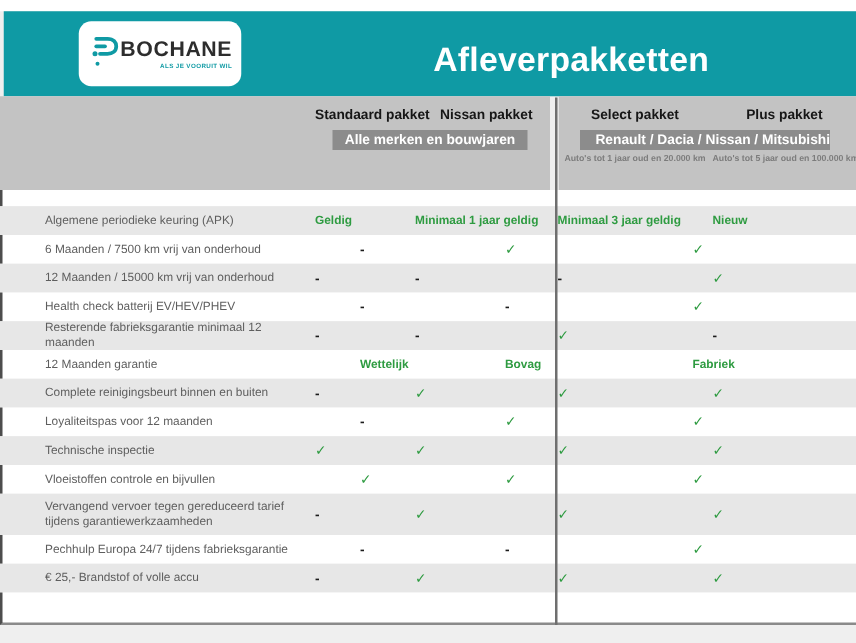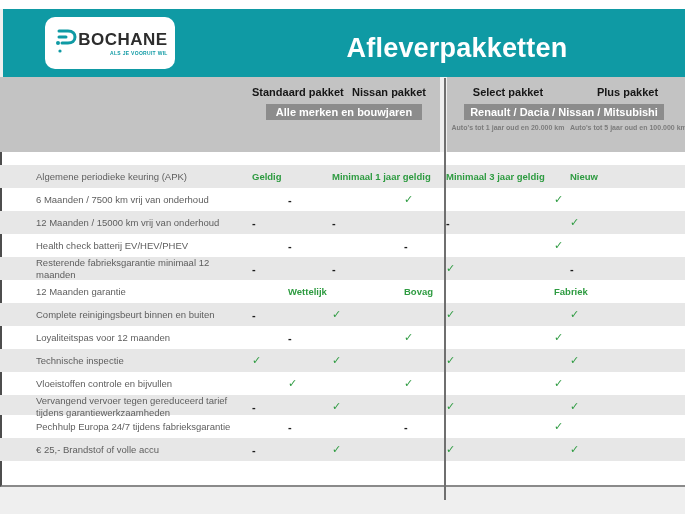--- a/index.html
+++ b/index.html
@@ -17,21 +17,21 @@
   
   .teal-header {
     position: relative;
     height: 68px;
     margin-left: 3px;
     background: #0f9aa4;
     display: flex;
     align-items: center;
   }
   .logo-card {
-    margin-left: 42px;
+    margin-left: 60px;
     width: 130px;
     height: 52px;
     background: #ffffff;
     border-radius: 10px;
     display: flex;
     align-items: center;
     justify-content: center;
     gap: 0;
   }
   .logo-text { display: flex; flex-direction: column; align-items: flex-end; }
@@ -85,21 +85,21 @@
     height: 16px;
     background: #8c8c8c;
     color: #ffffff;
     font-size: 11px;
     font-weight: bold;
     text-align: center;
     line-height: 16px;
     white-space: nowrap;
   }
   .banner-left  { left: 266px; width: 156px; }
-  .banner-right { left: 464px; width: 200px; }
+  .banner-right { left: 464px; width: 200px; text-align: right; }
   .band-note {
     position: absolute;
     top: 47px;
     font-size: 7px;
     font-weight: bold;
     color: #7c7c7c;
     text-align: center;
     white-space: nowrap;
   }
   .note-select { left: 446px; width: 124px; }
@@ -114,21 +114,21 @@
 
   
   .row {
     height: 23px;
     align-items: center;
     border-left: 2px solid transparent;
     background: #ffffff;
   }
   .row.plain { border-left-color: #4d4d4d; gap: 36px; }
   .row.shade { background: #e7e7e7; }
-  #feature-rows .row:nth-child(11) { height: 20px; }
+  #feature-rows .row:nth-child(11) { height: 33px; }
   .row-label {
     padding-left: 34px;
     padding-right: 14px;
     font-size: 9.5px;
     color: #5e5e5e;
     line-height: 1.25;
   }
   .cell { }
   .cell.check { color: #2e9b41; font-size: 11px; }
   .cell.dash  { color: #1c1c1c; font-size: 11px; font-weight: bold; }

